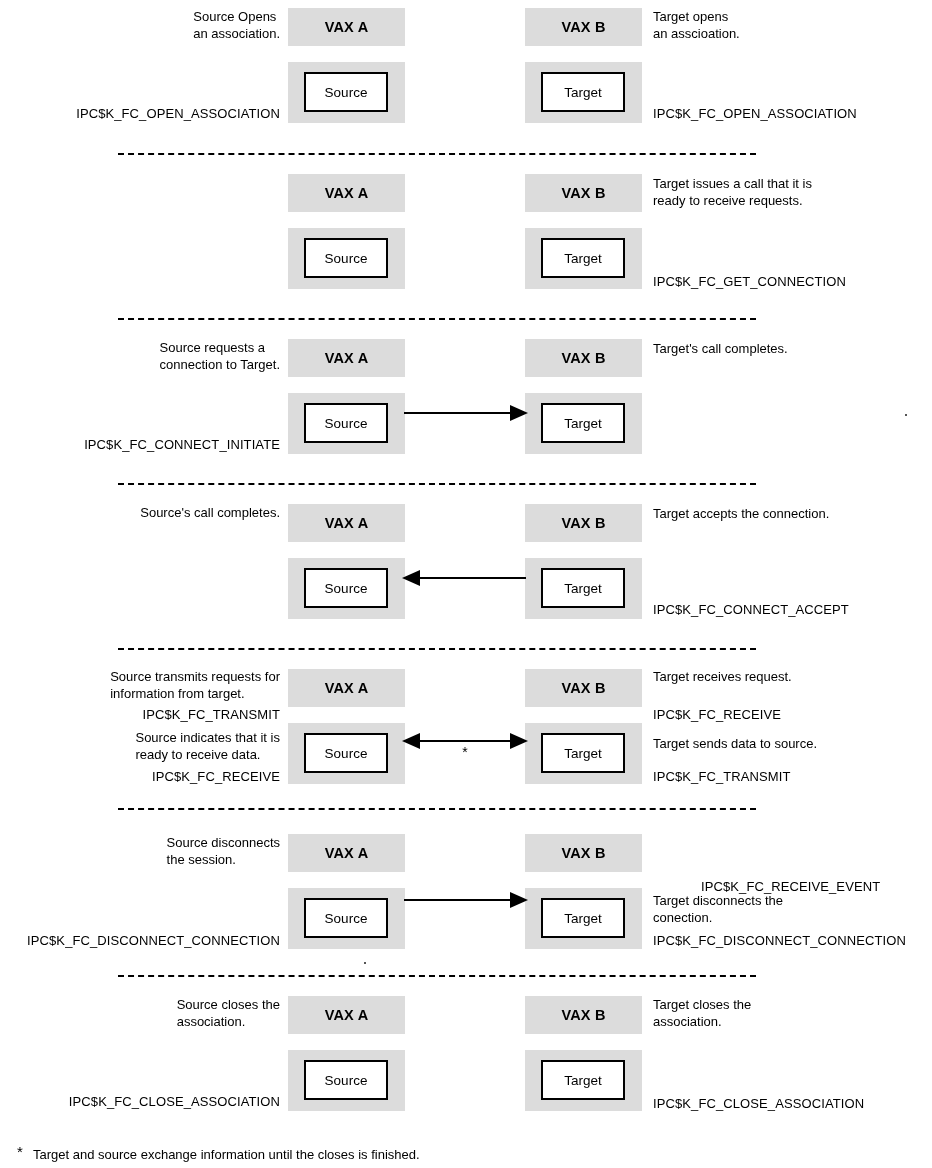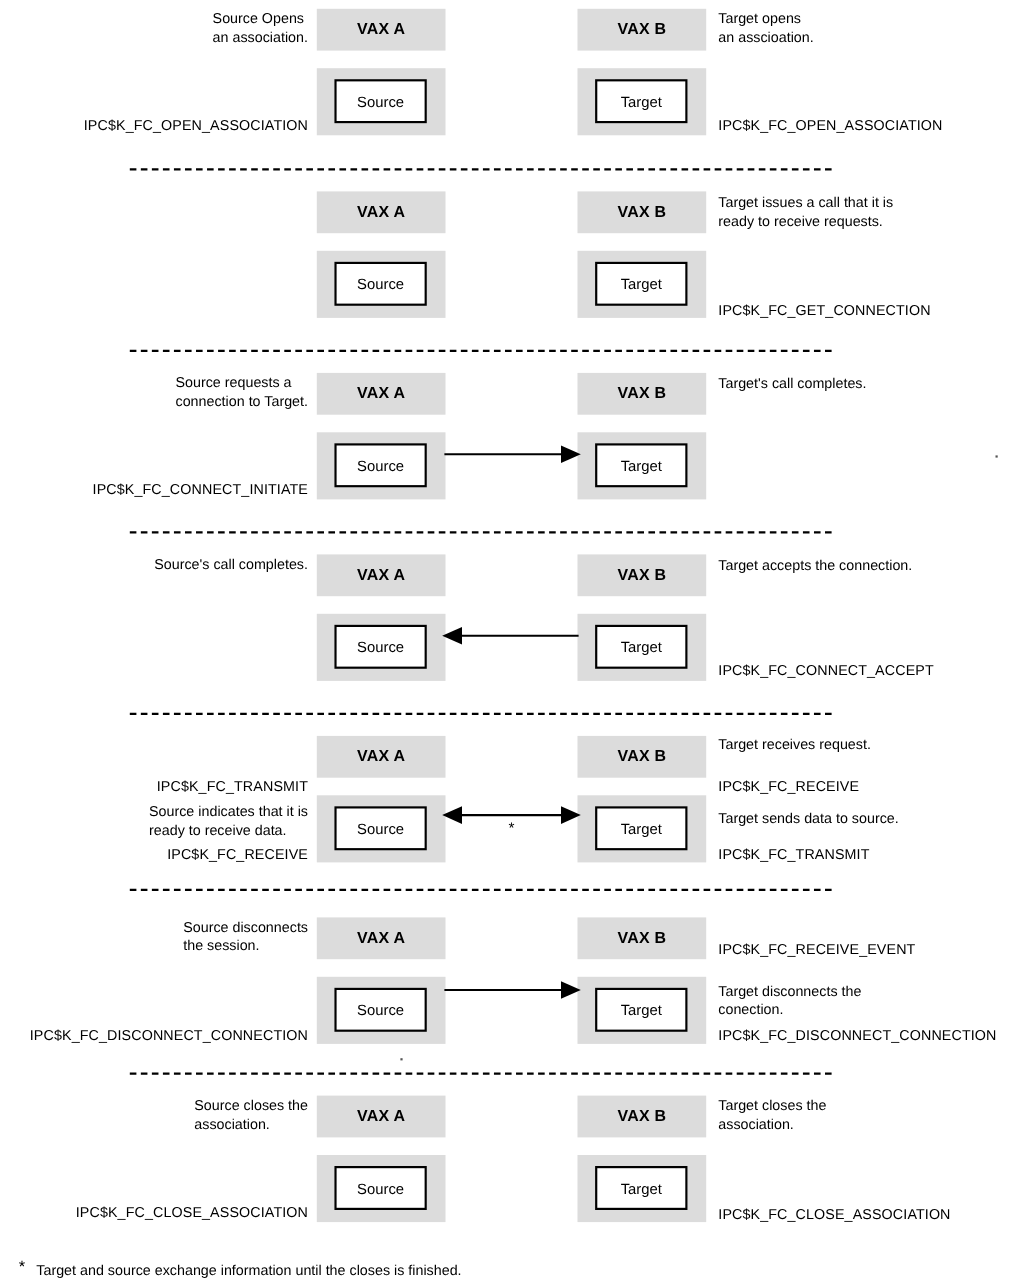--- a/index.html
+++ b/index.html
@@ -259,20 +259,22 @@
         <span>Target</span>
       </div>
     </div>
     <svg class="arrow-svg" style="left:400px; top:68px; width:130px; height:24px;" viewBox="0 0 130 24">
       <line class="arrow-line" x1="17" y1="12" x2="113" y2="12"></line>
       <polygon class="arrow-head" points="20,4 2,12 20,20"></polygon>
       <polygon class="arrow-head" points="110,4 128,12 110,20"></polygon>
     </svg>
     <div class="star-mark" style="left:440px; top:84px; width:50px;">*</div>
 
+    <div class="side side-left" style="top:7px;">Source transmits requests for
+information from target.</div>
     <div class="side side-left code" style="top:45px;">IPC$K_FC_TRANSMIT</div>
     <div class="side side-left" style="top:68px;">Source indicates that it is
 ready to receive data.</div>
     <div class="side side-left code" style="top:107px;">IPC$K_FC_RECEIVE</div>
 
     <div class="side side-right" style="top:7px;">Target receives request.</div>
     <div class="side side-right code" style="top:45px;">IPC$K_FC_RECEIVE</div>
     <div class="side side-right" style="top:74px;">Target sends data to source.</div>
     <div class="side side-right code" style="top:107px;">IPC$K_FC_TRANSMIT</div>
   </div>
@@ -296,21 +298,21 @@
       </div>
     </div>
     <svg class="arrow-svg" style="left:400px; top:62px; width:130px; height:24px;" viewBox="0 0 130 24">
       <line class="arrow-line" x1="4" y1="12" x2="113" y2="12"></line>
       <polygon class="arrow-head" points="110,4 128,12 110,20"></polygon>
     </svg>
     <div class="side side-left" style="top:8px;">Source disconnects
 the session.</div>
     <div class="side side-left code" style="top:106px;">IPC$K_FC_DISCONNECT_CONNECTION</div>
 
-    <div class="side side-right code" style="top:28px;">IPC$K_FC_RECEIVE_EVENT</div>
+    <div class="side side-right code" style="top:52px;margin-left:48px;">IPC$K_FC_RECEIVE_EVENT</div>
     <div class="side side-right" style="top:66px;">Target disconnects the
 conection.</div>
     <div class="side side-right code" style="top:106px;">IPC$K_FC_DISCONNECT_CONNECTION</div>
     <div class="stray-dot" style="left:364px; top:136px;"></div>
   </div>
   <div class="sep" style="top:975px;"></div>
 
   <div class="row" style="top:988px; height:150px;">
     <div class="machine-head col-a" style="top:8px;">
       <span>VAX A</span>

